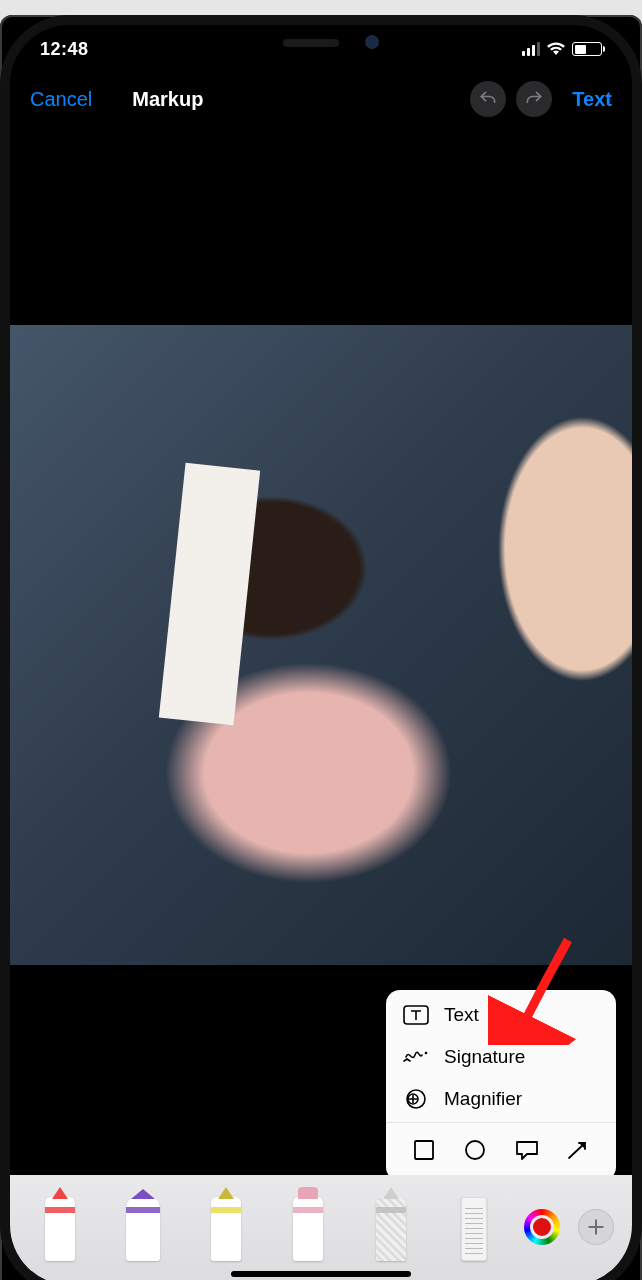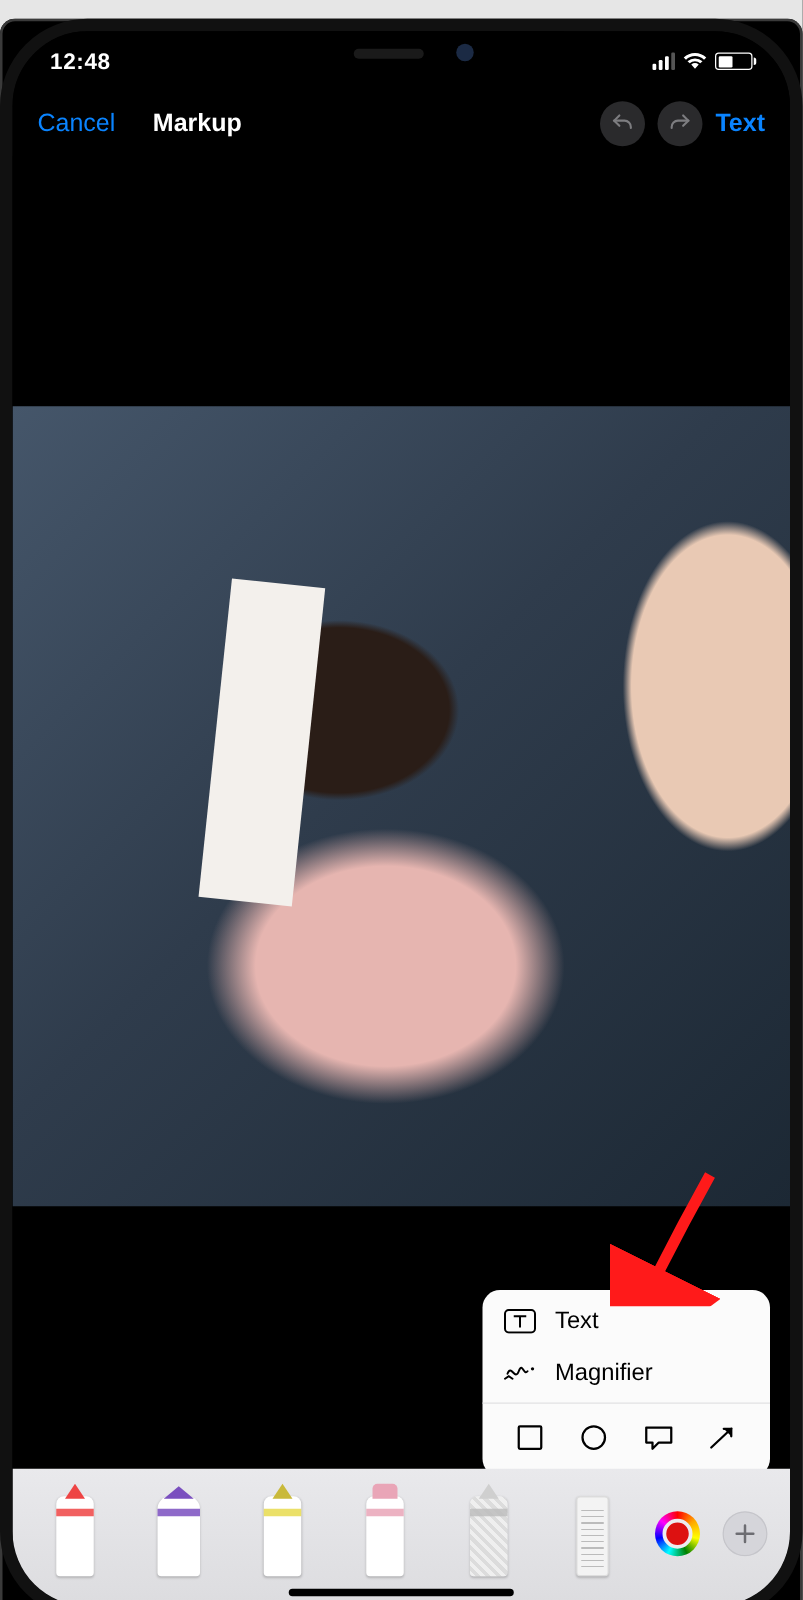--- a/index.html
+++ b/index.html
@@ -42,21 +42,21 @@
   .wifi {
     width:20px; height:14px; position:relative;
   }
   .wifi svg { display:block; }
   .battery {
     width: 30px; height: 14px; border: 1.5px solid #fff; border-radius: 3px; position: relative;
   }
   .battery::after { content:""; position:absolute; right:-4px; top:3px; width:2.5px; height:6px; background:#fff; border-radius:0 2px 2px 0;}
   .battery .fill { position:absolute; left:1.5px; top:1.5px; bottom:1.5px; width:40%; background:#fff; border-radius:1px;}
   .nav-bar {
-    height: 52px; display:flex; align-items:center; padding: 0 20px; 
+    height: 52px; display:flex; align-items:center; padding: 0 20px; gap: 10px;
   }
   .nav-bar .cancel { color:#0a84ff; font-size:20px; }
   .nav-bar .title { flex:1; text-align:left; font-size:20px; font-weight:600; color:#fff; margin-left:30px;}
   .nav-bar .undoredo { display:flex; gap:10px; }
   .circle-btn {
     width:36px; height:36px; border-radius:50%; background:#2a2a2c; display:flex; align-items:center; justify-content:center;
   }
   .circle-btn svg { stroke:#7d7d80; }
   .nav-bar .done { color:#0a84ff; font-size:20px; font-weight:600; margin-left:10px;}
   .canvas-area {
@@ -199,20 +199,30 @@
             </span>
             <span>Text</span>
           </div>
           <div class="popup-row">
             <span class="ico">
               <svg width="28" height="20" viewBox="0 0 28 20" fill="none" stroke="#000" stroke-width="1.6" stroke-linecap="round">
                   <path d="M2 14l3-2 3 2M4 10c3-8 6 6 9-2s4 4 7 0"></path>
                   <circle cx="24" cy="6" r="1.3" fill="#000" stroke="none"></circle>
                 </svg>
             </span>
+            <span>Signature</span>
+          </div>
+          <div class="popup-row">
+            <span class="ico">
+              <svg width="26" height="22" viewBox="0 0 26 22" fill="none" stroke="#000" stroke-width="1.6">
+                  <circle cx="13" cy="11" r="9"></circle>
+                  <circle cx="10" cy="11" r="5"></circle>
+                  <path d="M10 7v8M6 11h8"></path>
+                </svg>
+            </span>
             <span>Magnifier</span>
           </div>
           <div class="popup-divider"></div>
           <div class="shape-row">
             <span class="shape">
               <svg width="24" height="24" viewBox="0 0 24 24" fill="none" stroke="#000" stroke-width="1.8">
                   <rect x="3" y="3" width="18" height="18" rx="1"></rect>
                 </svg>
             </span>
             <span class="shape">

